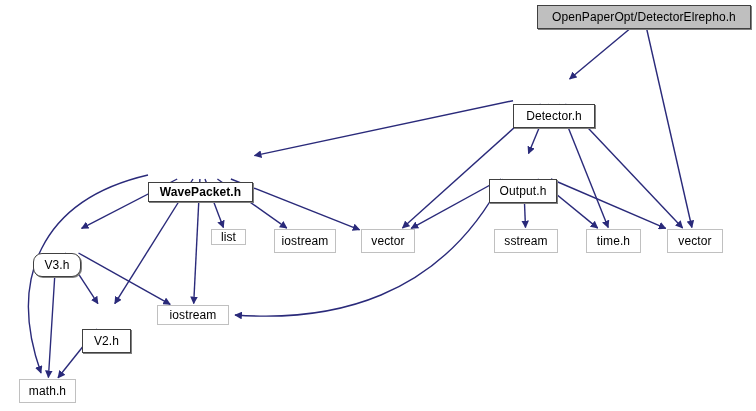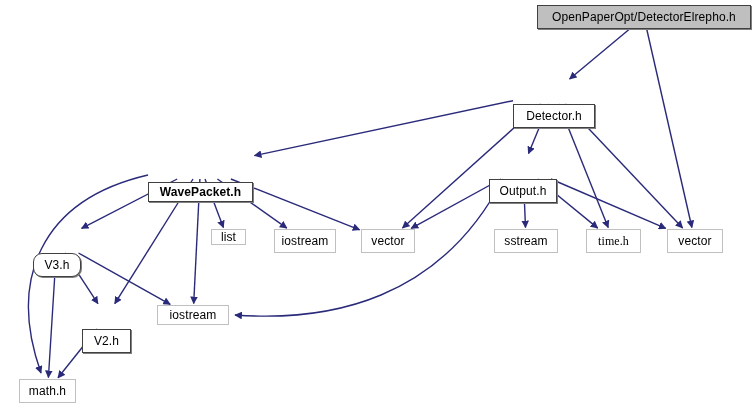--- a/index.html
+++ b/index.html
@@ -107,21 +107,21 @@
       </div>
       <div class="node system" style="left: 274px; top: 229px; width: 62px; height: 24px;">
         <span class="node-label">iostream</span>
       </div>
       <div class="node system" style="left: 361px; top: 229px; width: 54px; height: 24px;">
         <span class="node-label">vector</span>
       </div>
       <div class="node system" style="left: 494px; top: 229px; width: 64px; height: 24px;">
         <span class="node-label">sstream</span>
       </div>
-      <div class="node system" style="left: 586px; top: 229px; width: 55px; height: 24px; font-family: Liberation Serif, serif;">
+      <div class="node system" style="left: 586px; top: 229px; width: 55px; height: 24px;">
         <span class="node-label">time.h</span>
       </div>
       <div class="node system" style="left: 667px; top: 229px; width: 56px; height: 24px;">
         <span class="node-label">vector</span>
       </div>
       <div class="node local" style="left: 82px; top: 305px; width: 49px; height: 24px;">
         <span class="node-label">V2.h</span>
       </div>
       <div class="node system" style="left: 157px; top: 305px; width: 72px; height: 20px; text-align: center;">
         <span class="node-label">iostream</span>

